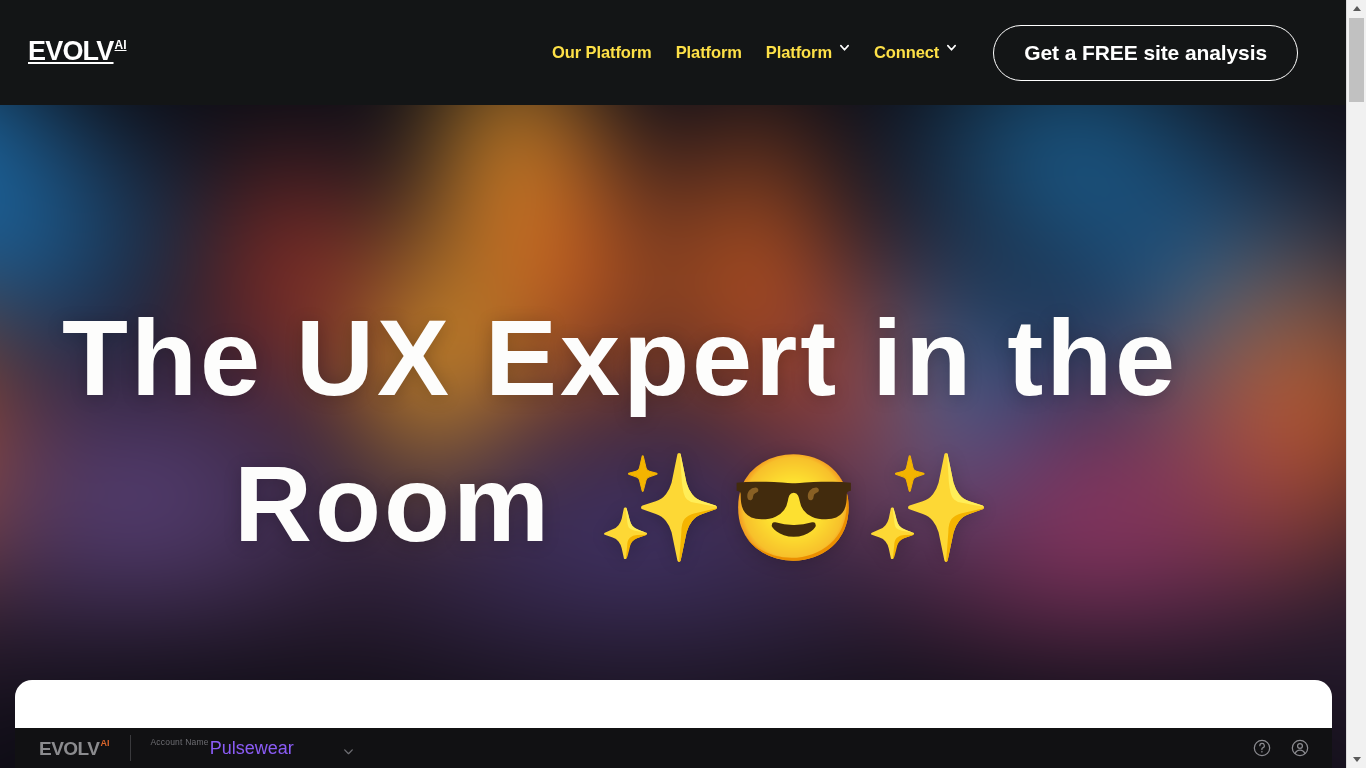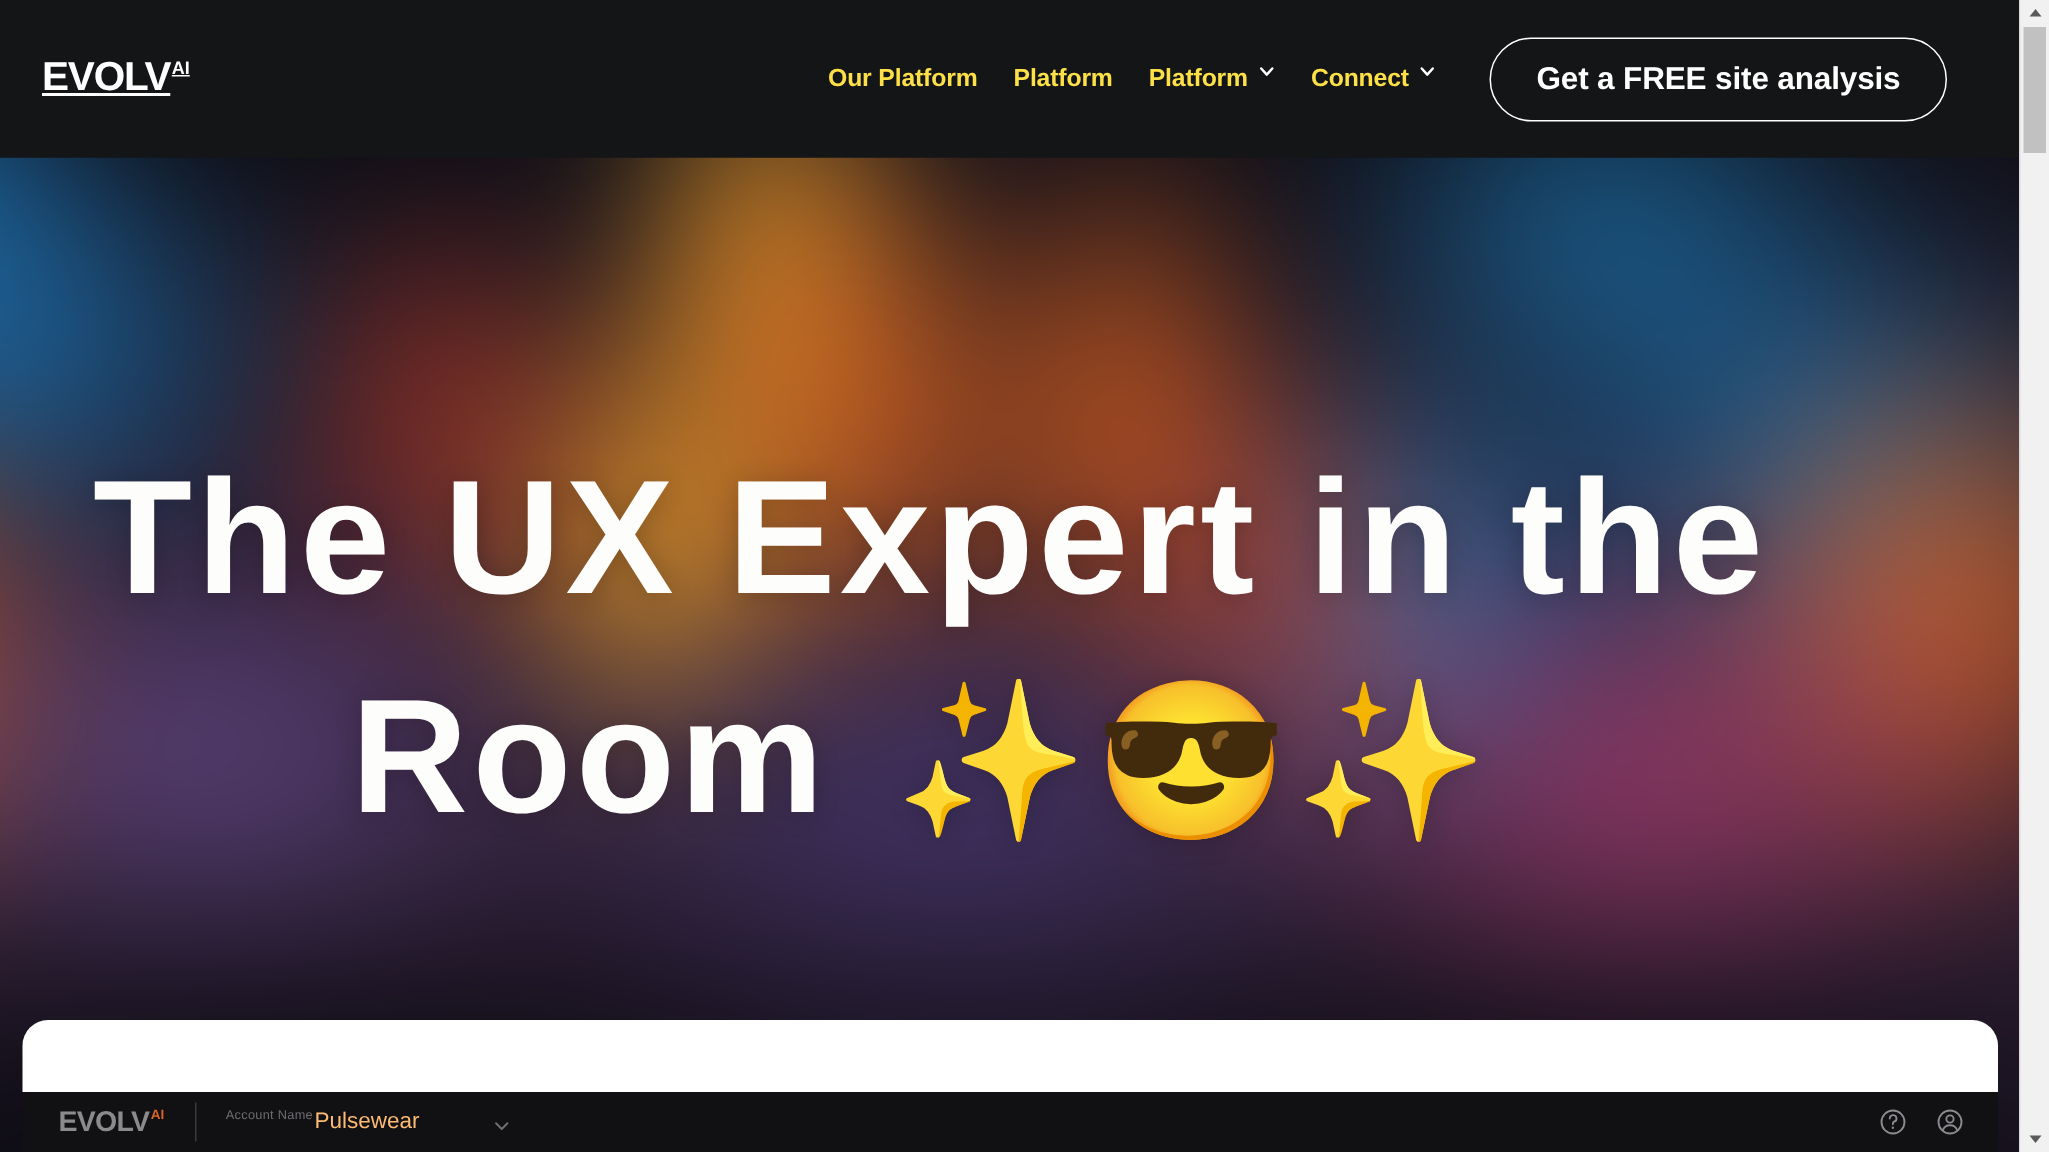--- a/index.html
+++ b/index.html
@@ -170,21 +170,21 @@
   #account-selector {
     display:flex; align-items:center; gap:48px;
     cursor:pointer;
   }
   #account-meta { display:flex; flex-direction:row; gap:1px; }
   #account-label {
     font-size:8.5px; color:#6d6d72;
     letter-spacing:0.2px; line-height:1.1;
   }
   #account-value {
-    font-size:15px; color:#fdba74;
+    font-size:18px; color:#8b5cf6;
     line-height:1.15;
   }
   #account-chevron { width:13px; height:13px; position:relative; top:2px; }
 
   #app-actions {
     margin-left:auto;
     display:flex; align-items:center; gap:18px;
   }
   .circle-icon {
     width:20px; height:20px;

